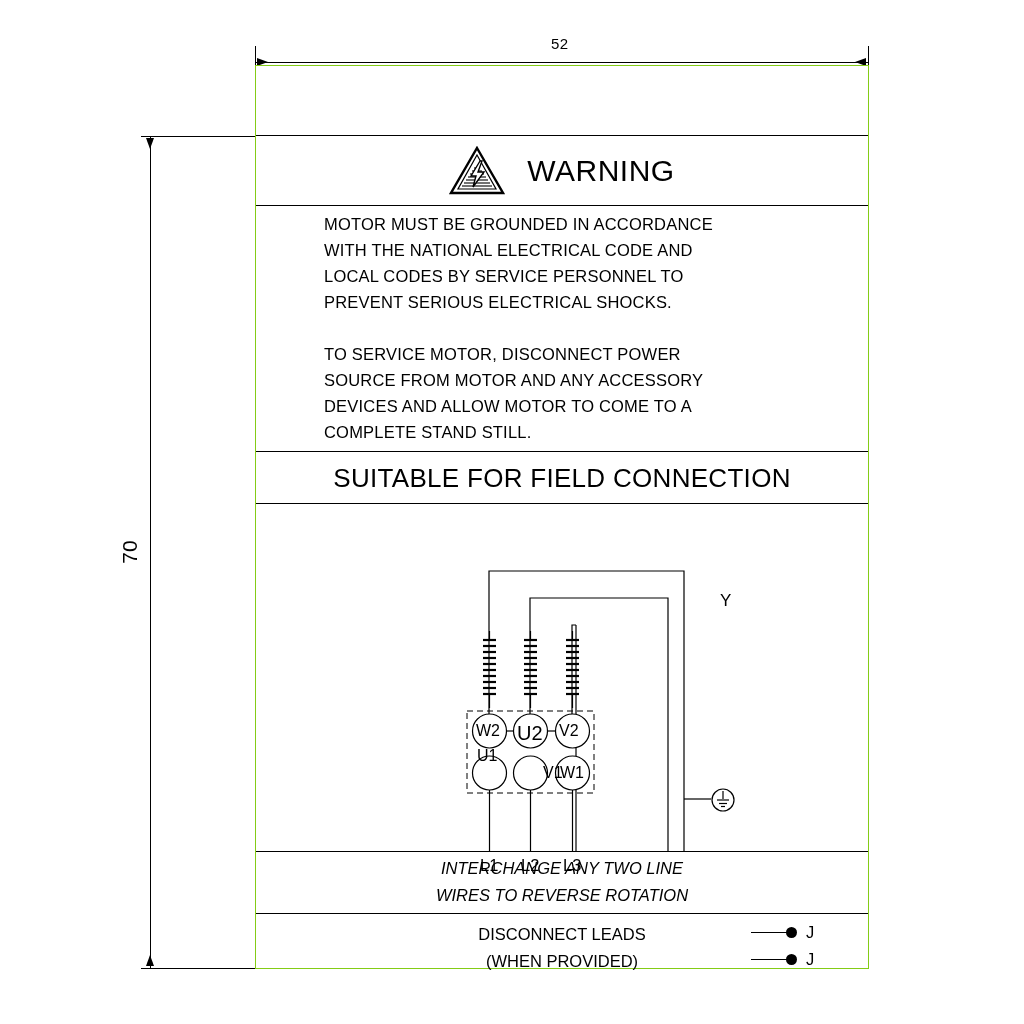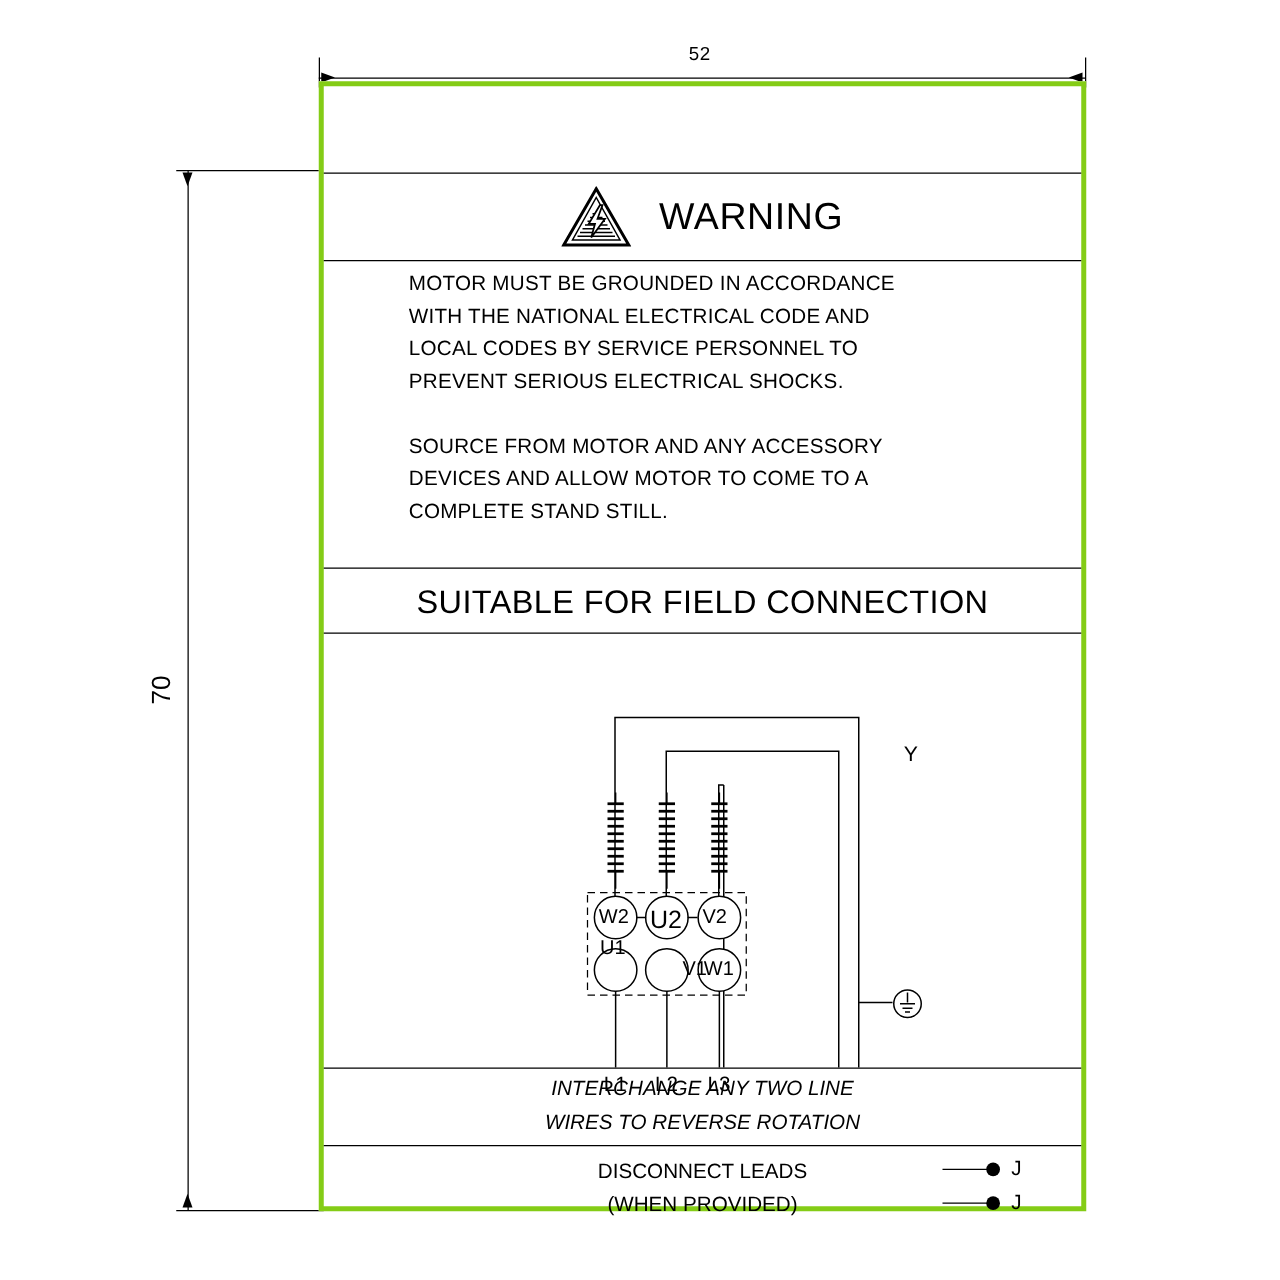--- a/index.html
+++ b/index.html
@@ -79,21 +79,21 @@
     border-top: 11px solid #000;
   }
 
   
   .plate {
     position: absolute;
     left: 255px;
     top: 65px;
     width: 614px;
     height: 904px;
-    border: 4px solid #84cc16;
+    border: 1px solid #84cc16;
     box-sizing: border-box;
     background: #fff;
   }
   .hline {
     position: absolute;
     left: 0;
     width: 100%;
     border-top: 1px solid #000;
     height: 0;
   }
@@ -250,20 +250,21 @@
     </div>
 
     <div class="body-text">
       <div class="para">
         <div>MOTOR MUST BE GROUNDED IN ACCORDANCE</div>
         <div>WITH THE NATIONAL ELECTRICAL CODE AND</div>
         <div>LOCAL CODES BY SERVICE PERSONNEL TO</div>
         <div>PREVENT SERIOUS ELECTRICAL SHOCKS.</div>
       </div>
       <div class="para">
+        <div>TO SERVICE MOTOR, DISCONNECT POWER</div>
         <div>SOURCE FROM MOTOR AND ANY ACCESSORY</div>
         <div>DEVICES AND ALLOW MOTOR TO COME TO A</div>
         <div>COMPLETE STAND STILL.</div>
       </div>
     </div>
 
     <div class="suitable">SUITABLE FOR FIELD CONNECTION</div>
 
     <div class="diagram">
       <svg width="612" height="348" viewBox="0 0 612 348" aria-hidden="true">

